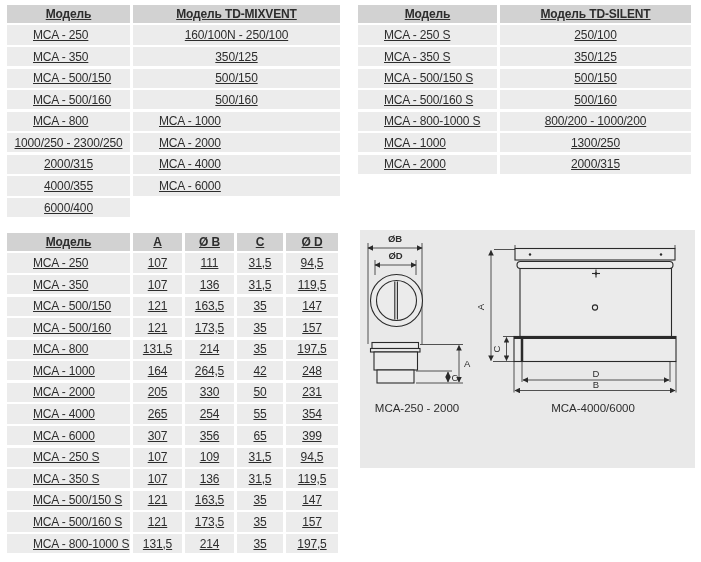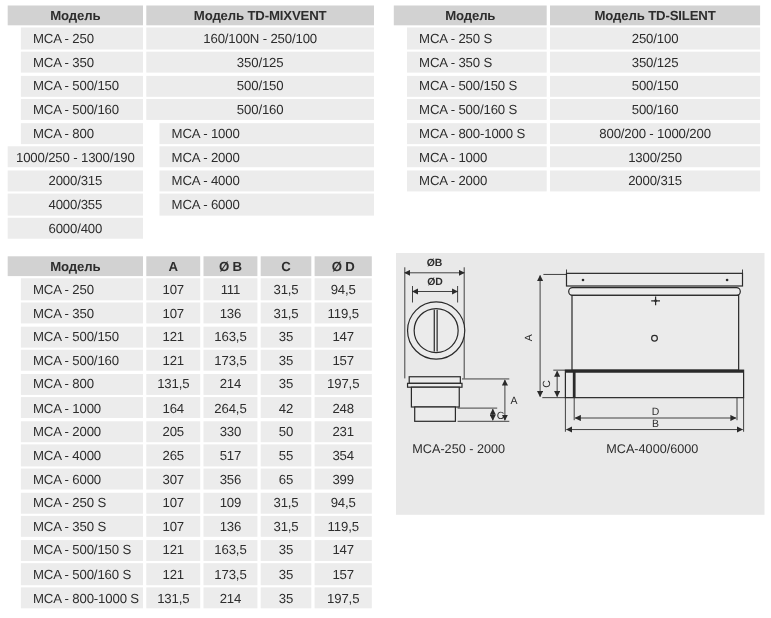--- a/index.html
+++ b/index.html
@@ -8,30 +8,30 @@
     --panel-bg:#e9e9e9;
     --text:#2d2d2d;
     --line:#2a2a2a;
   }
   *{box-sizing:border-box;margin:0;padding:0;}
   html,body{background:#fff;}
   body{
     width:701px;height:562px;position:relative;overflow:hidden;
     font-family:"Liberation Sans",sans-serif;color:var(--text);
   }
-  .tbl{position:absolute;display:grid;gap:2.4px 3px;}
+  .tbl{position:absolute;display:grid;gap:2.4px 3px;text-decoration:underline;}
   #t1{left:7px;top:5px;grid-template-columns:123px 207px;}
   #t2{left:358px;top:5px;grid-template-columns:139px 191px;}
   #t3{left:7px;top:233px;grid-template-columns:123px 49px 49px 46px 52px;}
   .cell{
     background:var(--row-bg);height:19.2px;display:flex;align-items:center;
     justify-content:center;font-size:12px;letter-spacing:-0.15px;white-space:nowrap;
   }
   .th{background:var(--header-bg);font-weight:bold;height:18px;}
-  .model{justify-content:flex-start;padding-left:11px;margin-left:12px;}
+  .model{justify-content:flex-start;padding-left:26px;}
   #diagram{
     position:absolute;left:360px;top:230px;width:335px;height:238px;
     background:var(--panel-bg);
   }
   #diagram svg{display:block;}
   .ol{fill:none;stroke:var(--line);stroke-width:1.1;}
   .fl{fill:#ebebeb;stroke:var(--line);stroke-width:1.1;}
   .dim{fill:none;stroke:var(--line);stroke-width:0.8;}
   .thick{stroke:var(--line);stroke-width:2.5;fill:none;}
   .dk{fill:var(--line);}
@@ -48,21 +48,21 @@
   <div class="cell model">MCA - 250</div>
     <div class="cell">160/100N - 250/100</div>
   <div class="cell model">MCA - 350</div>
     <div class="cell">350/125</div>
   <div class="cell model">MCA - 500/150</div>
     <div class="cell">500/150</div>
   <div class="cell model">MCA - 500/160</div>
     <div class="cell">500/160</div>
   <div class="cell model">MCA - 800</div>
   <div class="cell model">MCA - 1000</div>
-    <div class="cell">1000/250 - 1300/190</div>
+    <div class="cell">1000/250 - 2300/250</div>
   <div class="cell model">MCA - 2000</div>
     <div class="cell">2000/315</div>
   <div class="cell model">MCA - 4000</div>
     <div class="cell">4000/355</div>
   <div class="cell model">MCA - 6000</div>
     <div class="cell">6000/400</div>
 </section>
 
 <section class="tbl" id="t2">
   <div class="cell th">Модель</div>
@@ -119,21 +119,21 @@
     <div class="cell">264,5</div>
     <div class="cell">42</div>
     <div class="cell">248</div>
   <div class="cell model">MCA - 2000</div>
     <div class="cell">205</div>
     <div class="cell">330</div>
     <div class="cell">50</div>
     <div class="cell">231</div>
   <div class="cell model">MCA - 4000</div>
     <div class="cell">265</div>
-    <div class="cell">517</div>
+    <div class="cell">254</div>
     <div class="cell">55</div>
     <div class="cell">354</div>
   <div class="cell model">MCA - 6000</div>
     <div class="cell">307</div>
     <div class="cell">356</div>
     <div class="cell">65</div>
     <div class="cell">399</div>
   <div class="cell model">MCA - 250 S</div>
     <div class="cell">107</div>
     <div class="cell">109</div>

